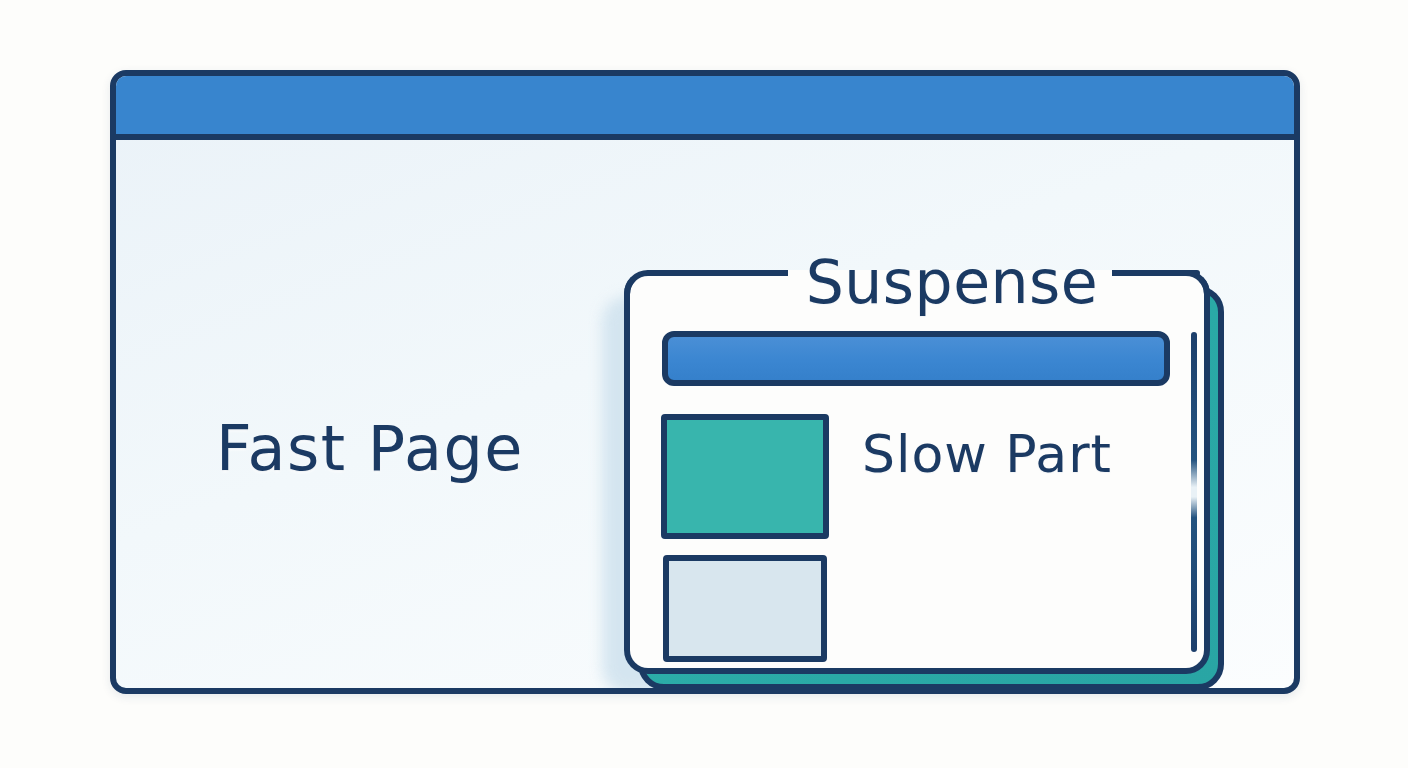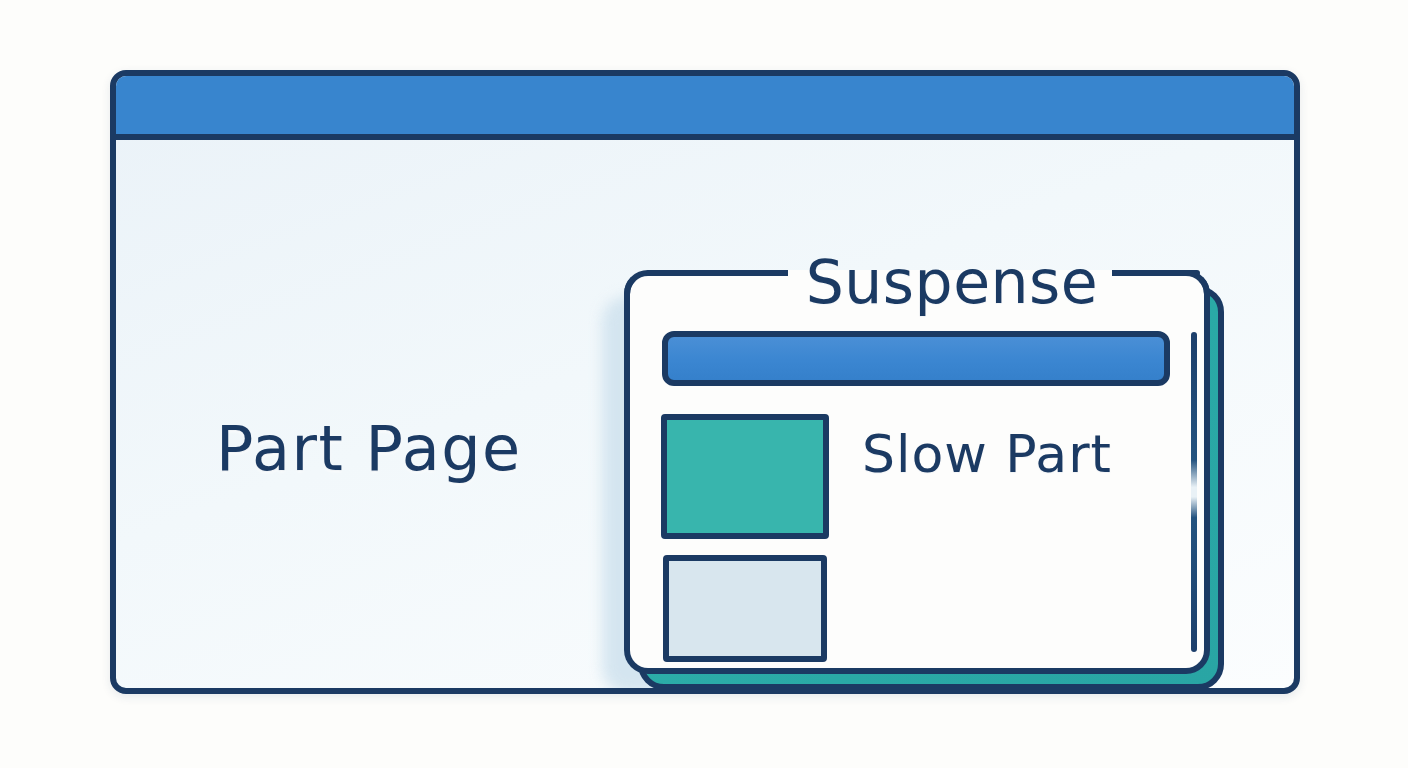--- a/index.html
+++ b/index.html
@@ -246,21 +246,21 @@
 <div id="canvas">
 
   <div class="outer-card">
 
     <div class="outer-header">
       <span></span>
     </div>
 
     <div class="outer-body">
 
-      <div class="fast-page-label">Part Page</div>
+      <div class="fast-page-label">Fast Page</div>
 
       <div class="suspense-wrap">
 
         <div class="suspense-soft-shadow"></div>
         <div class="suspense-teal-layer"></div>
 
         <div class="suspense-panel">
 
           <div class="top-corner tl"></div>
           <div class="top-corner tr"></div>

